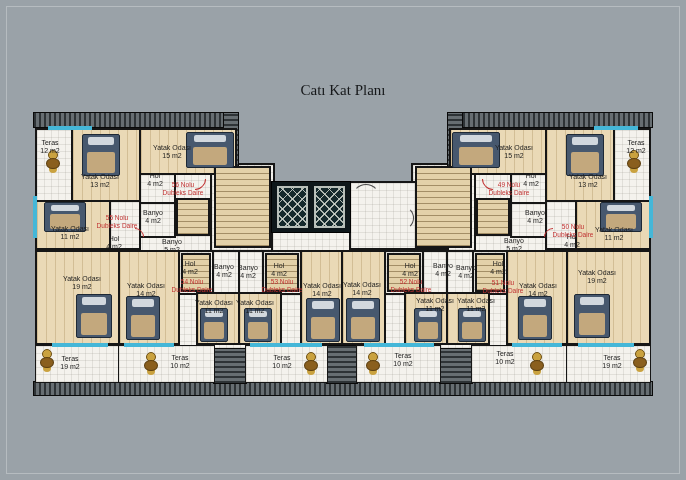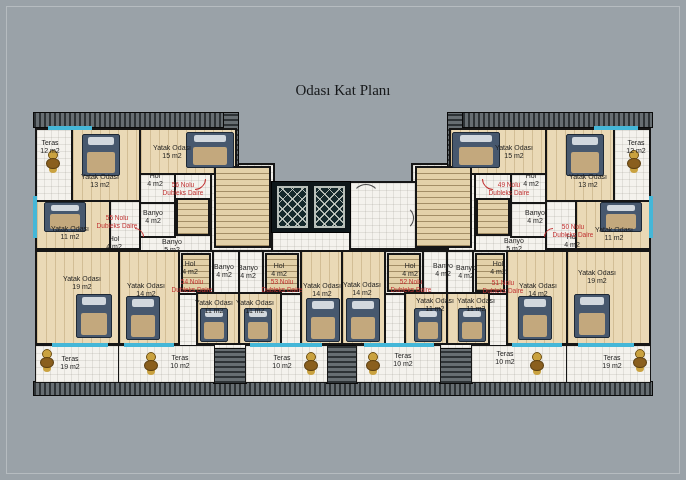--- a/index.html
+++ b/index.html
@@ -46,21 +46,21 @@
       font-size:42px;color:rgba(242,242,242,.5);letter-spacing:1px;z-index:40;white-space:nowrap}
   .lbl{position:absolute;transform:translate(-50%,-50%);font-size:7px;line-height:1.2;
        color:#1d1d1d;text-align:center;white-space:pre;z-index:50}
   .lbl.red{color:#c03030;font-size:6.5px}
   .z20{z-index:20}.z21{z-index:21}.z24{z-index:24}
 </style>
 </head>
 <body>
 
 <div class="frame"></div>
-<div id="title">Odası Kat Planı</div>
+<div id="title">Catı Kat Planı</div>
 
 <div id="plan" class="abs" style="left:0;top:0;width:686px;height:480px">
 
   <div class="room tile" style="left:35px;top:115px;width:202px;height:268px"></div>
   <div class="room tile" style="left:449px;top:115px;width:202px;height:268px"></div>
   <div class="room tile" style="left:210px;top:163px;width:65px;height:220px"></div>
   <div class="room tile" style="left:411px;top:163px;width:65px;height:220px"></div>
   <div class="room tile" style="left:271px;top:181px;width:144px;height:202px"></div>
 
   <div class="hatchH" style="left:33px;top:112px;width:206px;height:16px"></div>

